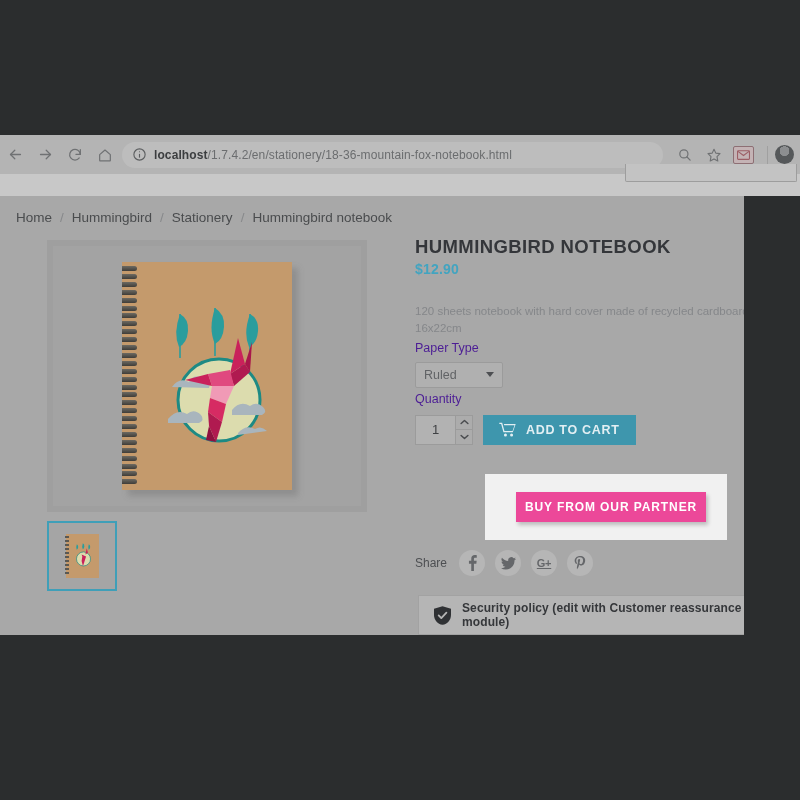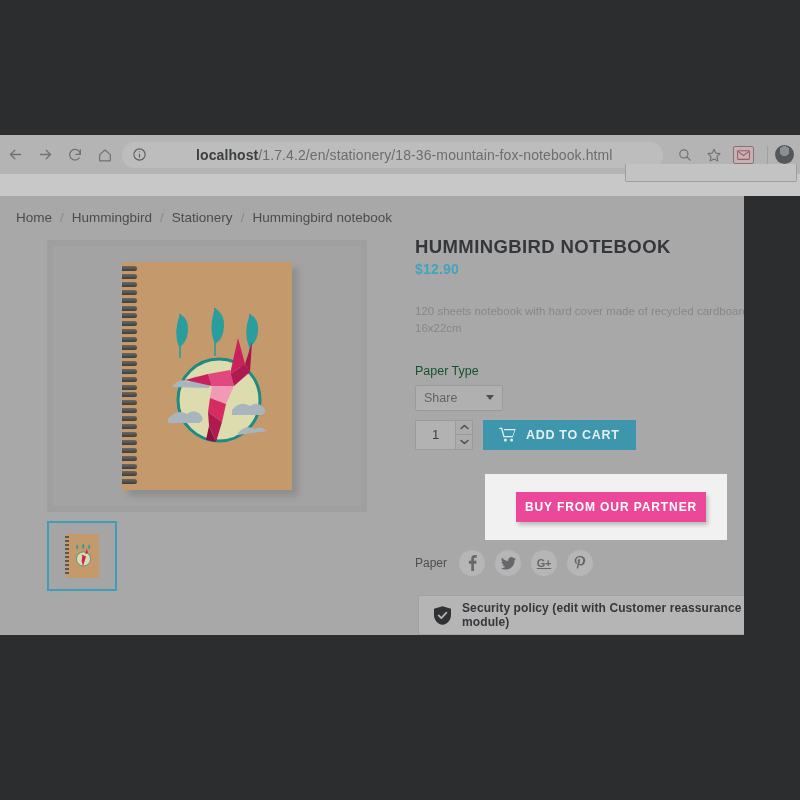--- a/index.html
+++ b/index.html
@@ -24,22 +24,22 @@
     color:#6f7173;flex:none;
   }
   .nav-btn svg{display:block;}
   .omnibox{
     flex:1;height:26px;margin:0 6px 0 2px;border-radius:13px;
     background:#bdbdbd;display:flex;align-items:center;padding:0 10px;
     min-width:0;
   }
   .omni-info{flex:none;width:15px;height:15px;margin-right:7px;color:#5c5e60;}
   .url{
-    font-size:14px;color:#6b6d6f;white-space:nowrap;overflow:hidden;
-    text-overflow:ellipsis;letter-spacing:.1px;margin-left:42px;
+    font-size:12px;color:#6b6d6f;white-space:nowrap;overflow:hidden;
+    text-overflow:ellipsis;letter-spacing:.1px;
   }
   .url b{color:#3c3e40;font-weight:700;}
   .chrome-right{display:flex;align-items:center;flex:none;padding-right:6px;}
   .ext-box{
     width:19px;height:16px;border:1.5px solid #8d6f74;border-radius:2px;
     background:#c4b3b5;display:flex;align-items:center;justify-content:center;
     margin:0 9px 0 4px;
   }
   .chrome-sep{width:1px;height:18px;background:#a0a0a0;margin:0 4px;}
   .avatar{
@@ -109,21 +109,21 @@
 
   
   .info{position:absolute;left:415px;top:40px;width:370px;}
   h1.title{
     margin:0;font-size:18.5px;font-weight:700;letter-spacing:.4px;
     color:#34363a;text-transform:uppercase;line-height:1.2;
   }
   .price{margin-top:3px;font-size:14px;font-weight:700;color:#42a4c0;letter-spacing:.2px;}
   .desc{margin-top:26px;font-size:11.5px;color:#85878a;line-height:1.45;}
 
-  .field-label{margin-top:27px;font-size:12.5px;color:#14532d;}
+  .field-label{margin-top:4px;font-size:12.5px;color:#4c1d95;}
   .select-box{
     margin-top:7px;width:88px;height:26px;background:#b0b0b0;border:1px solid #9b9b9b;
     border-radius:2px;display:flex;align-items:center;justify-content:space-between;
     padding:0 8px;font-size:12.5px;color:#616366;box-sizing:border-box;
   }
   .caret{
     width:0;height:0;border-left:4px solid transparent;border-right:4px solid transparent;
     border-top:5px solid #4d4f52;margin-left:6px;
   }
 
@@ -347,24 +347,25 @@
     </div>
   </div>
 
   <div class="info">
     <h1 class="title">HUMMINGBIRD NOTEBOOK</h1>
     <div class="price">$12.90</div>
     <div class="desc">120 sheets notebook with hard cover made of recycled cardboard. 16x22cm</div>
 
     <div class="field-label">Paper Type</div>
     <div class="select-box">
-      <span>Share</span>
+      <span>Ruled</span>
       <span class="caret"></span>
     </div>
 
+    <div class="field-label">Quantity</div>
     <div class="qty-row">
       <div class="qty-input">1</div>
       <div class="qty-steps">
         <div class="qty-step">
           <svg width="9" height="6" viewBox="0 0 12 8" fill="none" stroke="currentColor" stroke-width="2" stroke-linecap="round" stroke-linejoin="round">
               <polyline points="1.5 6 6 2 10.5 6"></polyline>
             </svg>
         </div>
         <div class="qty-step">
           <svg width="9" height="6" viewBox="0 0 12 8" fill="none" stroke="currentColor" stroke-width="2" stroke-linecap="round" stroke-linejoin="round">
@@ -381,21 +382,21 @@
         <span>ADD TO CART</span>
       </div>
     </div>
   </div>
 
   <div class="highlight-card">
     <div class="partner-btn">BUY FROM OUR PARTNER</div>
   </div>
 
   <div class="share-row">
-    <span class="share-label">Paper</span>
+    <span class="share-label">Share</span>
     <a class="social" href="#">
       <svg width="9" height="16" viewBox="0 0 10 18" fill="currentColor">
           <path d="M6.6 18V9.8h2.7l.4-3.2H6.6V4.6c0-.9.3-1.5 1.6-1.5h1.6V.2C9.5.1 8.6 0 7.5 0 5.2 0 3.6 1.4 3.6 4.1v2.5H1v3.2h2.6V18z"></path>
         </svg>
     </a>
     <a class="social" href="#">
       <svg width="15" height="13" viewBox="0 0 20 17" fill="currentColor">
           <path d="M20 2c-.7.3-1.5.6-2.4.7a4 4 0 0 0 1.8-2.2c-.8.5-1.7.8-2.6 1A4.1 4.1 0 0 0 9.7 5.2c-3.4-.2-6.4-1.8-8.4-4.3a4.1 4.1 0 0 0 1.3 5.5c-.7 0-1.3-.2-1.9-.5 0 2 1.4 3.6 3.3 4-.6.2-1.3.2-1.9.1a4.1 4.1 0 0 0 3.8 2.9A8.3 8.3 0 0 1 0 14.7a11.7 11.7 0 0 0 6.3 1.9c7.5 0 11.7-6.3 11.7-11.8v-.5c.8-.6 1.5-1.4 2-2.3z"></path>
         </svg>
     </a>

